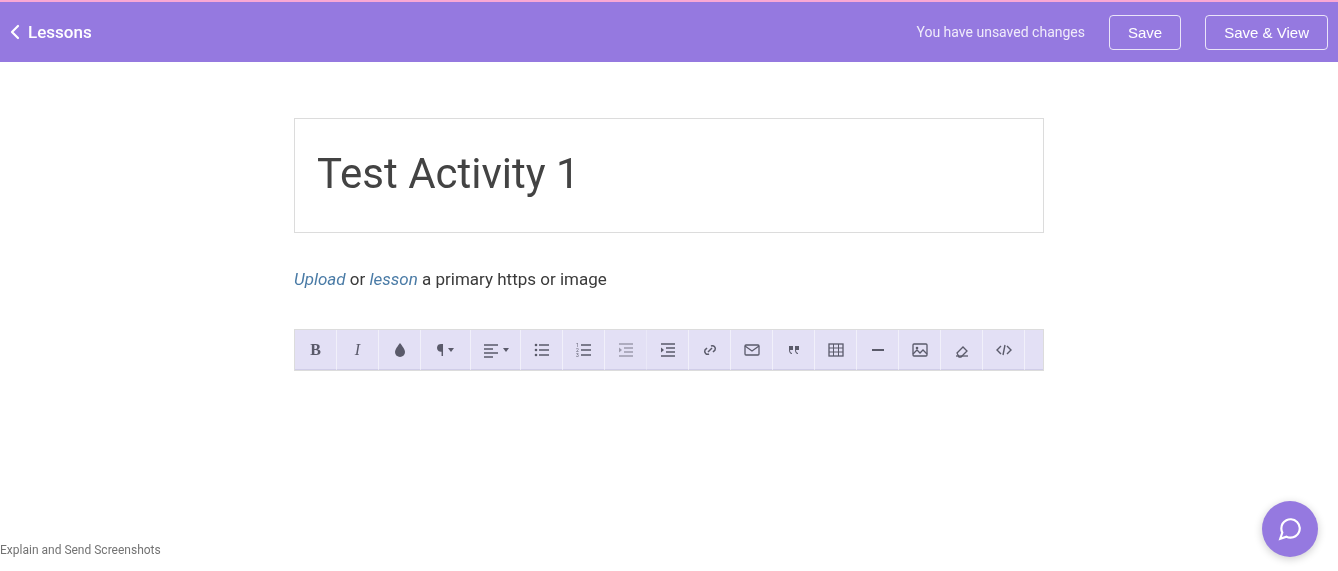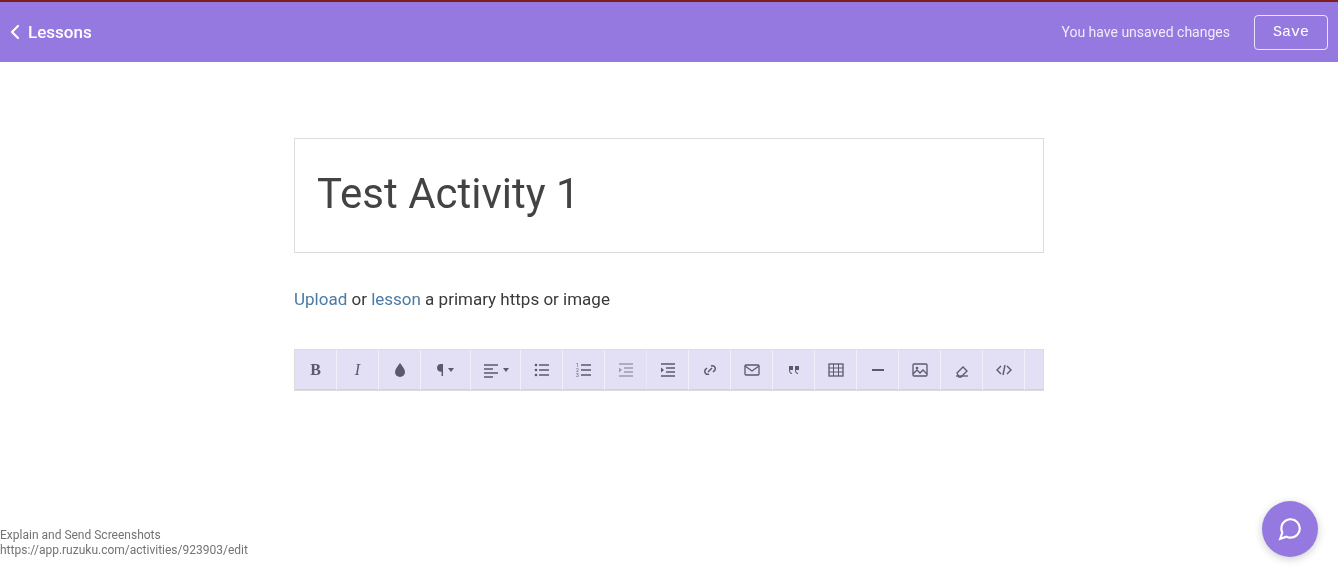--- a/index.html
+++ b/index.html
@@ -15,21 +15,21 @@
       overflow: hidden;
       position: relative;
     }
     .header {
       background: #9579e0;
       height: 62px;
       display: flex;
       align-items: center;
       justify-content: space-between;
       padding: 0 10px;
-      border-top: 2px solid #7f1d1d;
+      border-top: 2px solid #f9a8d4;
     }
     .header-left {
       display: flex;
       align-items: center;
       gap: 8px;
       color: #ffffff;
       cursor: pointer;
     }
     .chevron-left {
       width: 10px;
@@ -50,27 +50,27 @@
       font-size: 14px;
     }
     .btn {
       background: transparent;
       border: 1px solid rgba(255,255,255,0.8);
       color: #ffffff;
       padding: 8px 18px;
       border-radius: 4px;
       font-size: 15px;
       cursor: pointer;
-      font-family: Liberation Mono, monospace;
+      font-family: Liberation Sans, sans-serif;
     }
     .main {
       display: flex;
       flex-direction: column;
       align-items: center;
-      padding-top: 76px;
+      padding-top: 56px;
     }
     .content-wrap {
       width: 750px;
     }
     .title-box {
       border: 1px solid #dcdcdc;
       padding: 30px 22px 34px 22px;
       margin-bottom: 36px;
     }
     .title-text {
@@ -83,20 +83,21 @@
       font-family: inherit;
     }
     .upload-line {
       font-size: 17px;
       color: #3a3a3a;
       margin-bottom: 40px;
     }
     .upload-link {
       color: #4a7ba6;
       cursor: pointer;
+      font-style: italic;
     }
     .editor {
       border: 1px solid #dcdcdc;
     }
     .toolbar {
       background: #e3e0f5;
       display: flex;
       height: 40px;
       border-bottom: 1px solid #d0cde8;
     }
@@ -175,20 +176,21 @@
 <div class="header">
   <div class="header-left">
     <svg class="chevron-left" viewBox="0 0 10 16">
         <path d="M8 2L2 8l6 6" stroke="#ffffff" stroke-width="2.2" fill="none" stroke-linecap="round" stroke-linejoin="round"></path>
       </svg>
     <span class="header-left-text">Lessons</span>
   </div>
   <div class="header-right">
     <span class="unsaved-text">You have unsaved changes</span>
     <button class="btn">Save</button>
+    <button class="btn">Save &amp; View</button>
   </div>
 </div>
 
 <div class="main">
   <div class="content-wrap">
     <div class="title-box">
       <input class="title-text" value="Test Activity 1" style="">
     </div>
 
     <div class="upload-line">
@@ -291,20 +293,19 @@
               <path d="M5 4L1 8l4 4M11 4l4 4-4 4M9 3L7 13" stroke="#5a5a6a" stroke-width="1.4" fill="none"></path>
             </svg>
           </div>
       </div>
     </div>
   </div>
 </div>
 
 <div class="watermark">
   <div>Explain and Send Screenshots</div>
-  <div>https://app.ruzuku.com/activities/923903/edit</div>
 </div>
 
 <div class="chat-bubble">
   <svg viewBox="0 0 24 24">
       <path d="M21 11.5a8.38 8.38 0 01-.9 3.8 8.5 8.5 0 01-7.6 4.7 8.38 8.38 0 01-3.8-.9L3 21l1.9-5.7a8.38 8.38 0 01-.9-3.8 8.5 8.5 0 014.7-7.6 8.38 8.38 0 013.8-.9h.5a8.48 8.48 0 018 8v.5z"></path>
     </svg>
 </div>
 
 </body></html>

